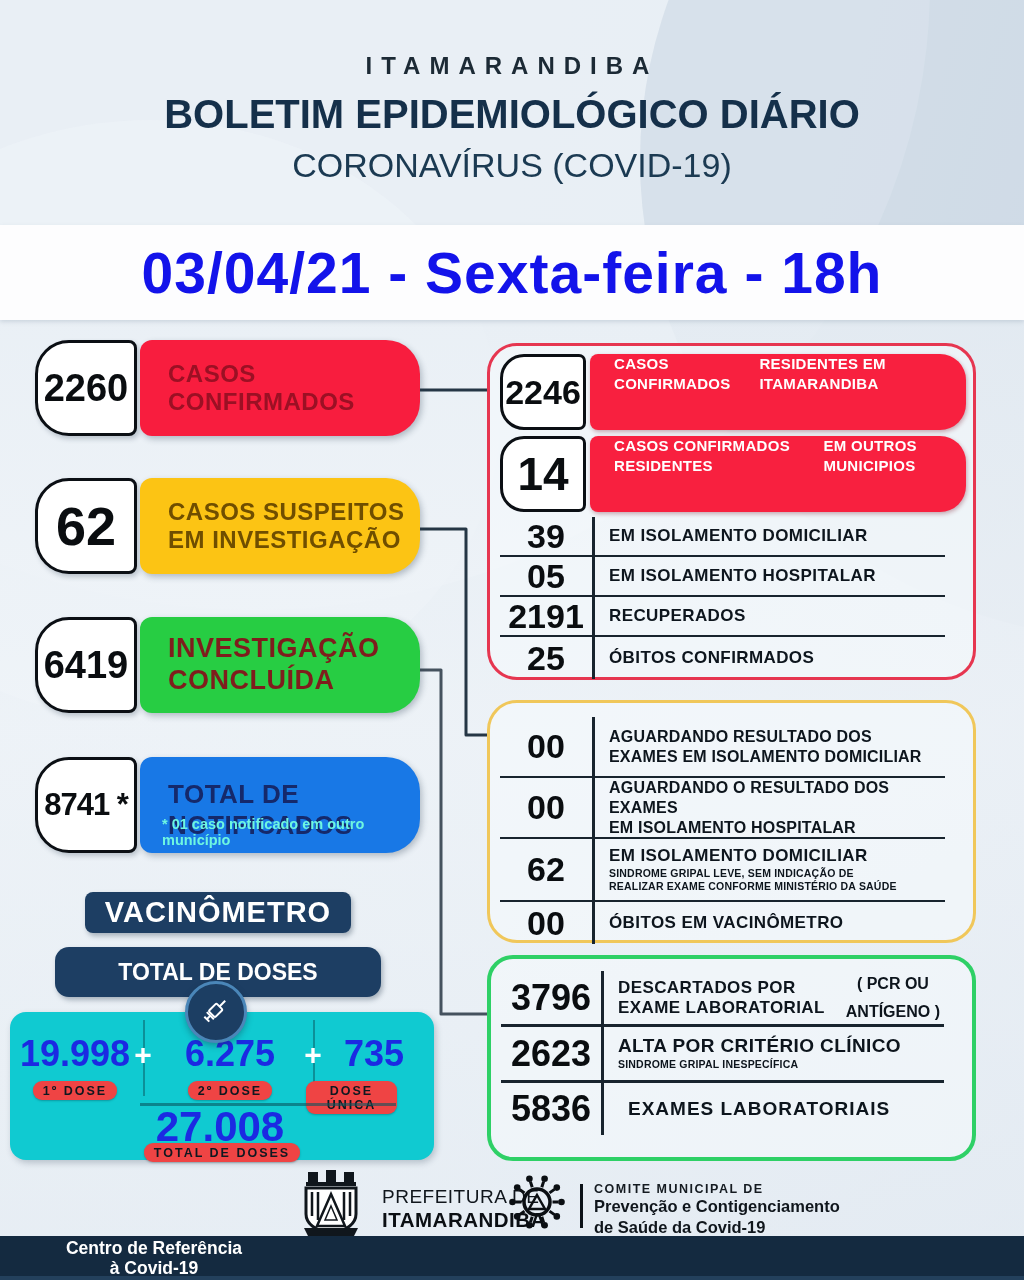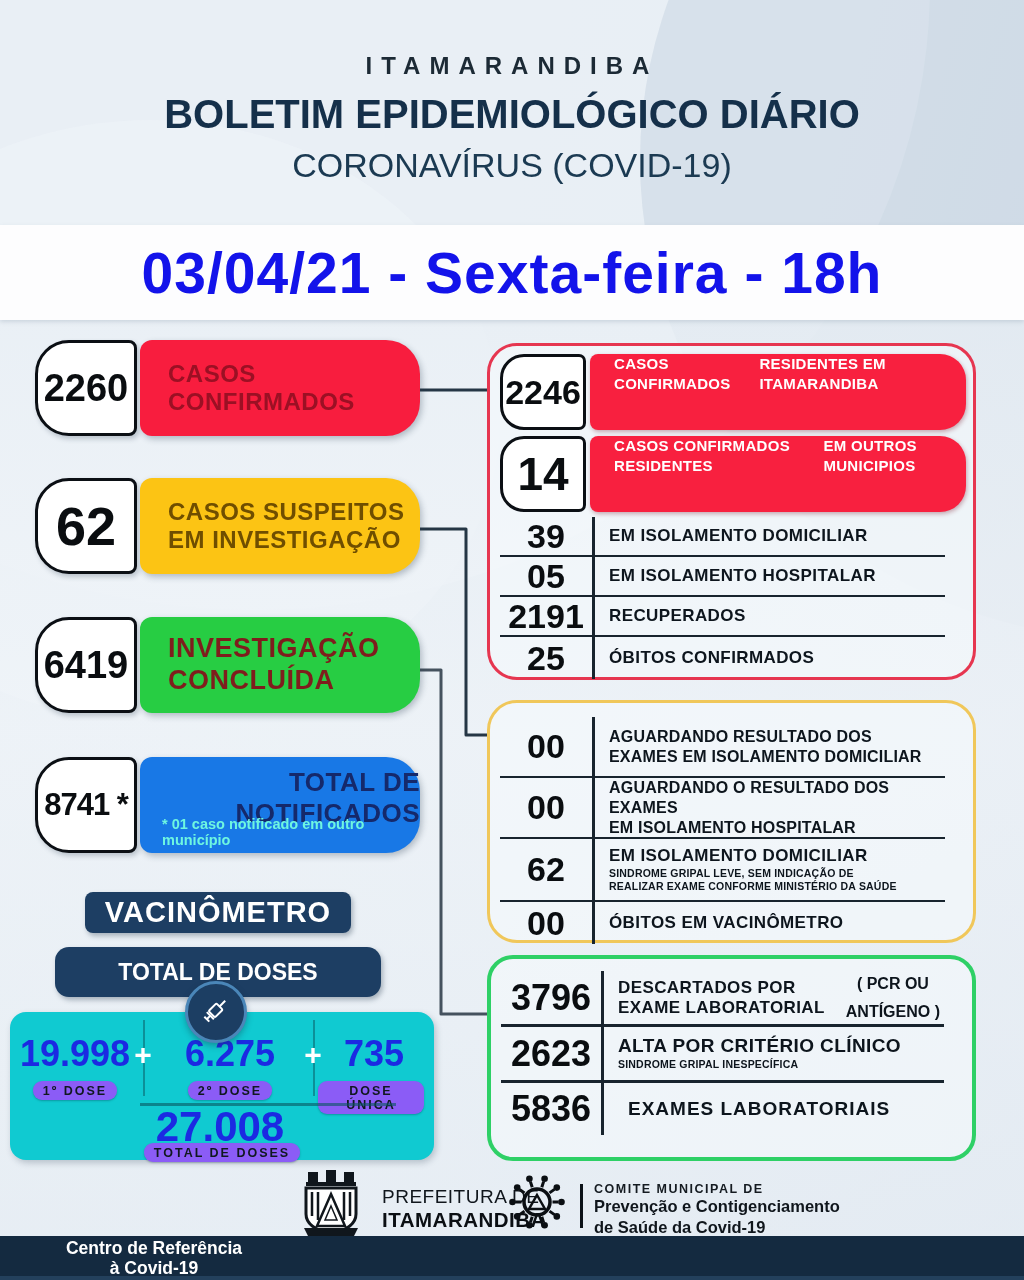--- a/index.html
+++ b/index.html
@@ -23,35 +23,35 @@
   .card{position:absolute;left:35px;width:385px;height:96px;display:flex;}
   .numbox{flex:none;width:102px;background:#fff;border:3.5px solid #0b0f14;border-radius:34px 8px 8px 34px;
     display:flex;align-items:center;justify-content:center;font-weight:800;color:#0a0d10;
     box-shadow:2px 3px 5px rgba(40,60,80,.25);box-sizing:border-box;}
   .colorbox{flex:1;margin-left:3px;border-radius:12px 34px 34px 12px;display:flex;flex-direction:column;
     justify-content:center;padding-left:28px;box-sizing:border-box;box-shadow:2px 3px 6px rgba(40,60,80,.3);position:relative;}
   .cline{font-weight:800;letter-spacing:.5px;line-height:1.18;}
   .c-red{background:#f81d3e;}   .c-red .cline{color:#9b1024;font-size:24px;}
   .c-yellow{background:#fcc414;}.c-yellow .cline{color:#6f4e00;font-size:24px;}
   .c-green{background:#27cd43;} .c-green .cline{color:#7f1d1d;font-size:27px;}
-  .c-blue{background:#1878e6;justify-content:flex-start;padding-top:10px;align-items:flex-end;}
+  .c-blue{background:#1878e6;justify-content:flex-start;padding-top:22px;}
   .c-blue .cline{color:#15296b;font-size:26px;}
   .footnote{position:absolute;left:22px;right:4px;bottom:5px;font-size:14.5px;font-weight:700;color:#6ef6e0;}
   .n1{font-size:38px;} .n2{font-size:54px;} .n3{font-size:38px;} .n4{font-size:31px;letter-spacing:-1px;}
   
   .vac-title{left:85px;top:892px;width:266px;height:41px;background:#1d3e63;border-radius:8px;
     color:#fff;font-size:29px;font-weight:800;letter-spacing:1px;text-align:center;line-height:41px;box-shadow:2px 3px 5px rgba(40,60,80,.35);}
   .vac-sub{left:55px;top:947px;width:326px;height:50px;background:#1d3e63;border-radius:14px;
     color:#fff;font-size:23px;font-weight:800;text-align:center;line-height:50px;box-shadow:2px 3px 5px rgba(40,60,80,.35);}
   .vac-panel{left:10px;top:1012px;width:424px;height:148px;background:#10cad1;border-radius:16px;box-shadow:2px 3px 6px rgba(40,60,80,.25);}
   .syr-circle{left:185px;top:981px;width:62px;height:62px;border-radius:50%;background:#1c3e63;
     border:3px solid #4a86b8;box-sizing:border-box;display:flex;align-items:center;justify-content:center;box-shadow:0 3px 6px rgba(20,40,60,.35);}
   .dose-num{position:absolute;top:24px;text-align:center;font-size:36px;font-weight:800;color:#1b2ae2;line-height:1;}
   .dose-lbl{position:absolute;top:69px;text-align:center;}
-  .pill{display:inline-block;background:#8b5cf6;border-radius:9px;padding:3px 10px 2px;font-size:12.5px;font-weight:800;
+  .pill{display:inline-block;background:#ef4444;border-radius:9px;padding:3px 10px 2px;font-size:12.5px;font-weight:800;
     letter-spacing:2px;color:#101820;box-shadow:0 1px 2px rgba(0,40,50,.3);}
   .vdiv{position:absolute;top:8px;width:2px;height:76px;background:rgba(8,85,95,.5);}
   .plus{position:absolute;top:28px;width:24px;text-align:center;font-size:30px;font-weight:800;color:#fff;line-height:1;}
   .hdiv{position:absolute;left:130px;top:91px;width:256px;height:2.5px;background:rgba(8,85,95,.6);}
   .total-num{position:absolute;left:60px;top:94px;width:300px;text-align:center;font-size:42px;font-weight:800;color:#1b2ae2;line-height:1;}
   .total-lbl{position:absolute;left:0;top:131px;width:424px;text-align:center;}
   
   .panel{position:absolute;left:487px;width:489px;box-sizing:border-box;background:rgba(248,251,253,.5);}
   .p-red{top:343px;height:337px;border:3px solid #e63650;border-radius:30px;}
   .p-yellow{top:700px;height:243px;border:3px solid #f0c75a;border-radius:30px;}
@@ -147,21 +147,21 @@
   <div class="abs vac-panel">
     <div class="dose-num" style="left:0;width:130px">19.998</div>
     <div class="dose-lbl" style="left:0;width:130px"><span class="pill">1º DOSE</span></div>
     <div class="vdiv" style="left:133px"></div>
     <div class="plus" style="left:121px">+</div>
     <div class="dose-num" style="left:140px;width:160px">6.275</div>
     <div class="dose-lbl" style="left:140px;width:160px"><span class="pill">2º DOSE</span></div>
     <div class="vdiv" style="left:303px"></div>
     <div class="plus" style="left:291px">+</div>
     <div class="dose-num" style="left:308px;width:112px">735</div>
-    <div class="dose-lbl" style="left:308px;width:106px"><span class="pill">DOSE ÚNICA</span></div>
+    <div class="dose-lbl" style="left:296px;width:91px"><span class="pill">DOSE ÚNICA</span></div>
     <div class="hdiv"></div>
     <div class="total-num">27.008</div>
     <div class="total-lbl"><span class="pill">TOTAL DE DOSES</span></div>
   </div>
   <div class="abs syr-circle">
     <span>
       <svg width="40" height="40" viewBox="0 0 40 40">
           <g transform="rotate(-45 20 20)" stroke="#ffffff" stroke-width="2" fill="none">
         <rect x="14" y="15.5" width="11" height="9" rx="1.5"></rect>
         <line x1="25" y1="20" x2="33" y2="20"></line>

